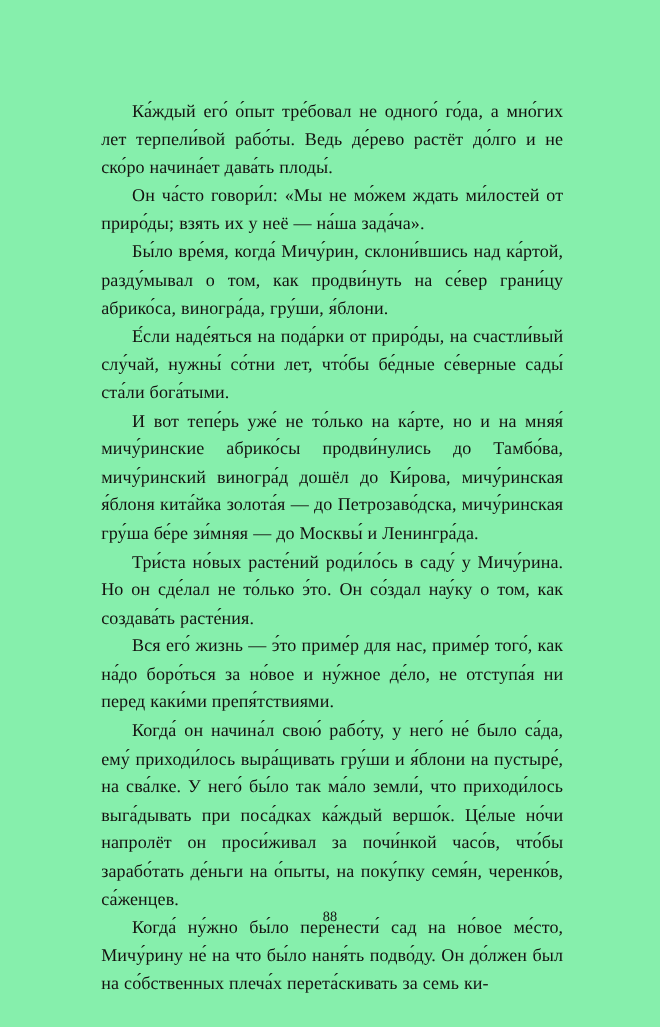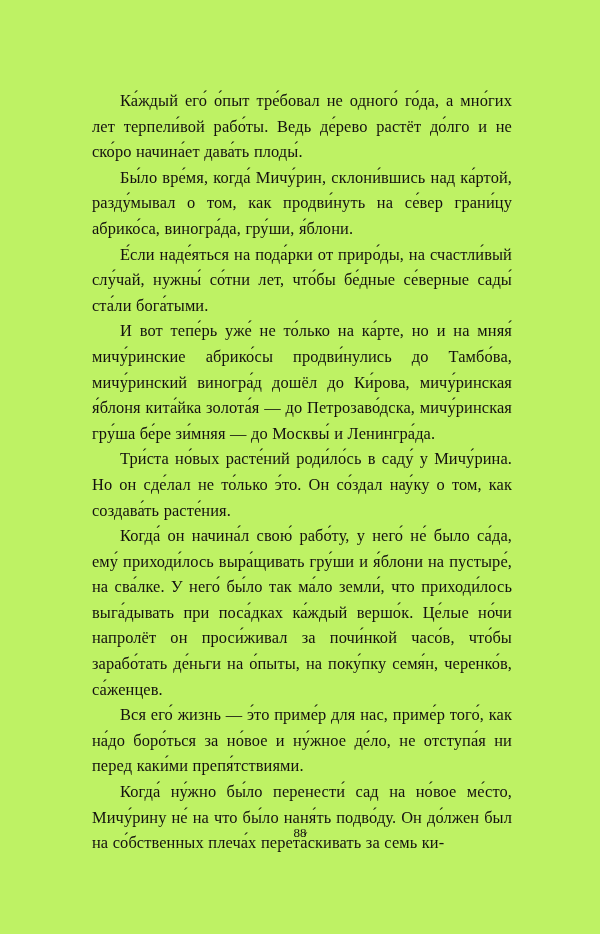--- a/index.html
+++ b/index.html
@@ -14,21 +14,21 @@
     color: #111111;
     position: relative;
     overflow: hidden;
   }
   .page {
     position: absolute;
     left: 0;
     top: 0;
     width: 600px;
     height: 934px;
-    background: #bef264;
+    background: #86efac;
   }
   .text-column {
     position: absolute;
     left: 92px;
     top: 88px;
     width: 420px;
   }
   p.para {
     margin: 0;
     font-size: 16.4px;
@@ -50,22 +50,23 @@
     font-family: "Liberation Serif", serif;
     color: #14110f;
   }
 </style>
 </head>
 <body>
 
 <div class="page">
   <div class="text-column">
     <p class="para">Ка́ждый его́ о́пыт тре́бовал не одного́ го́да, а мно́гих лет терпели́вой рабо́ты. Ведь де́рево растёт до́лго и не ско́ро начина́ет дава́ть плоды́.</p>
+    <p class="para">Он ча́сто говори́л: «Мы не мо́жем ждать ми́лостей от приро́ды; взять их у неё — на́ша зада́ча».</p>
     <p class="para">Бы́ло вре́мя, когда́ Мичу́рин, склони́вшись над ка́ртой, разду́мывал о том, как продви́нуть на се́вер грани́цу абрико́са, виногра́да, гру́ши, я́блони.</p>
     <p class="para">Е́сли наде́яться на пода́рки от приро́ды, на счастли́вый слу́чай, нужны́ со́тни лет, что́бы бе́дные се́верные сады́ ста́ли бога́тыми.</p>
     <p class="para">И вот тепе́рь уже́ не то́лько на ка́рте, но и на мняя́ мичу́ринские абрико́сы продви́нулись до Тамбо́ва, мичу́ринский виногра́д дошёл до Ки́рова, мичу́ринская я́блоня кита́йка золота́я — до Петрозаво́дска, мичу́ринская гру́ша бе́ре зи́мняя — до Москвы́ и Ленингра́да.</p>
     <p class="para">Три́ста но́вых расте́ний роди́ло́сь в саду́ у Мичу́рина. Но он сде́лал не то́лько э́то. Он со́здал нау́ку о том, как создава́ть расте́ния.</p>
+    <p class="para">Вся его́ жизнь — э́то приме́р для нас, приме́р того́, как на́до боро́ться за но́вое и ну́жное де́ло, не отступа́я ни перед каки́ми препя́тствиями.</p>
     <p class="para">Когда́ он начина́л свою́ рабо́ту, у него́ не́ было са́да, ему́ приходи́лось выра́щивать гру́ши и я́блони на пустыре́, на сва́лке. У него́ бы́ло так ма́ло земли́, что приходи́лось выга́дывать при поса́дках ка́ждый вершо́к. Це́лые но́чи напролёт он проси́живал за почи́нкой часо́в, что́бы зарабо́тать де́ньги на о́пыты, на поку́пку семя́н, черенко́в, са́женцев.</p>
-    <p class="para">Вся его́ жизнь — э́то приме́р для нас, приме́р того́, как на́до боро́ться за но́вое и ну́жное де́ло, не отступа́я ни перед каки́ми препя́тствиями.</p>
     <p class="para">Когда́ ну́жно бы́ло перенести́ сад на но́вое ме́сто, Мичу́рину не́ на что бы́ло наня́ть подво́ду. Он до́лжен был на со́бственных плеча́х перета́скивать за семь ки-</p>
   </div>
   <div class="page-number">88</div>
 </div>
 
 </body></html>

